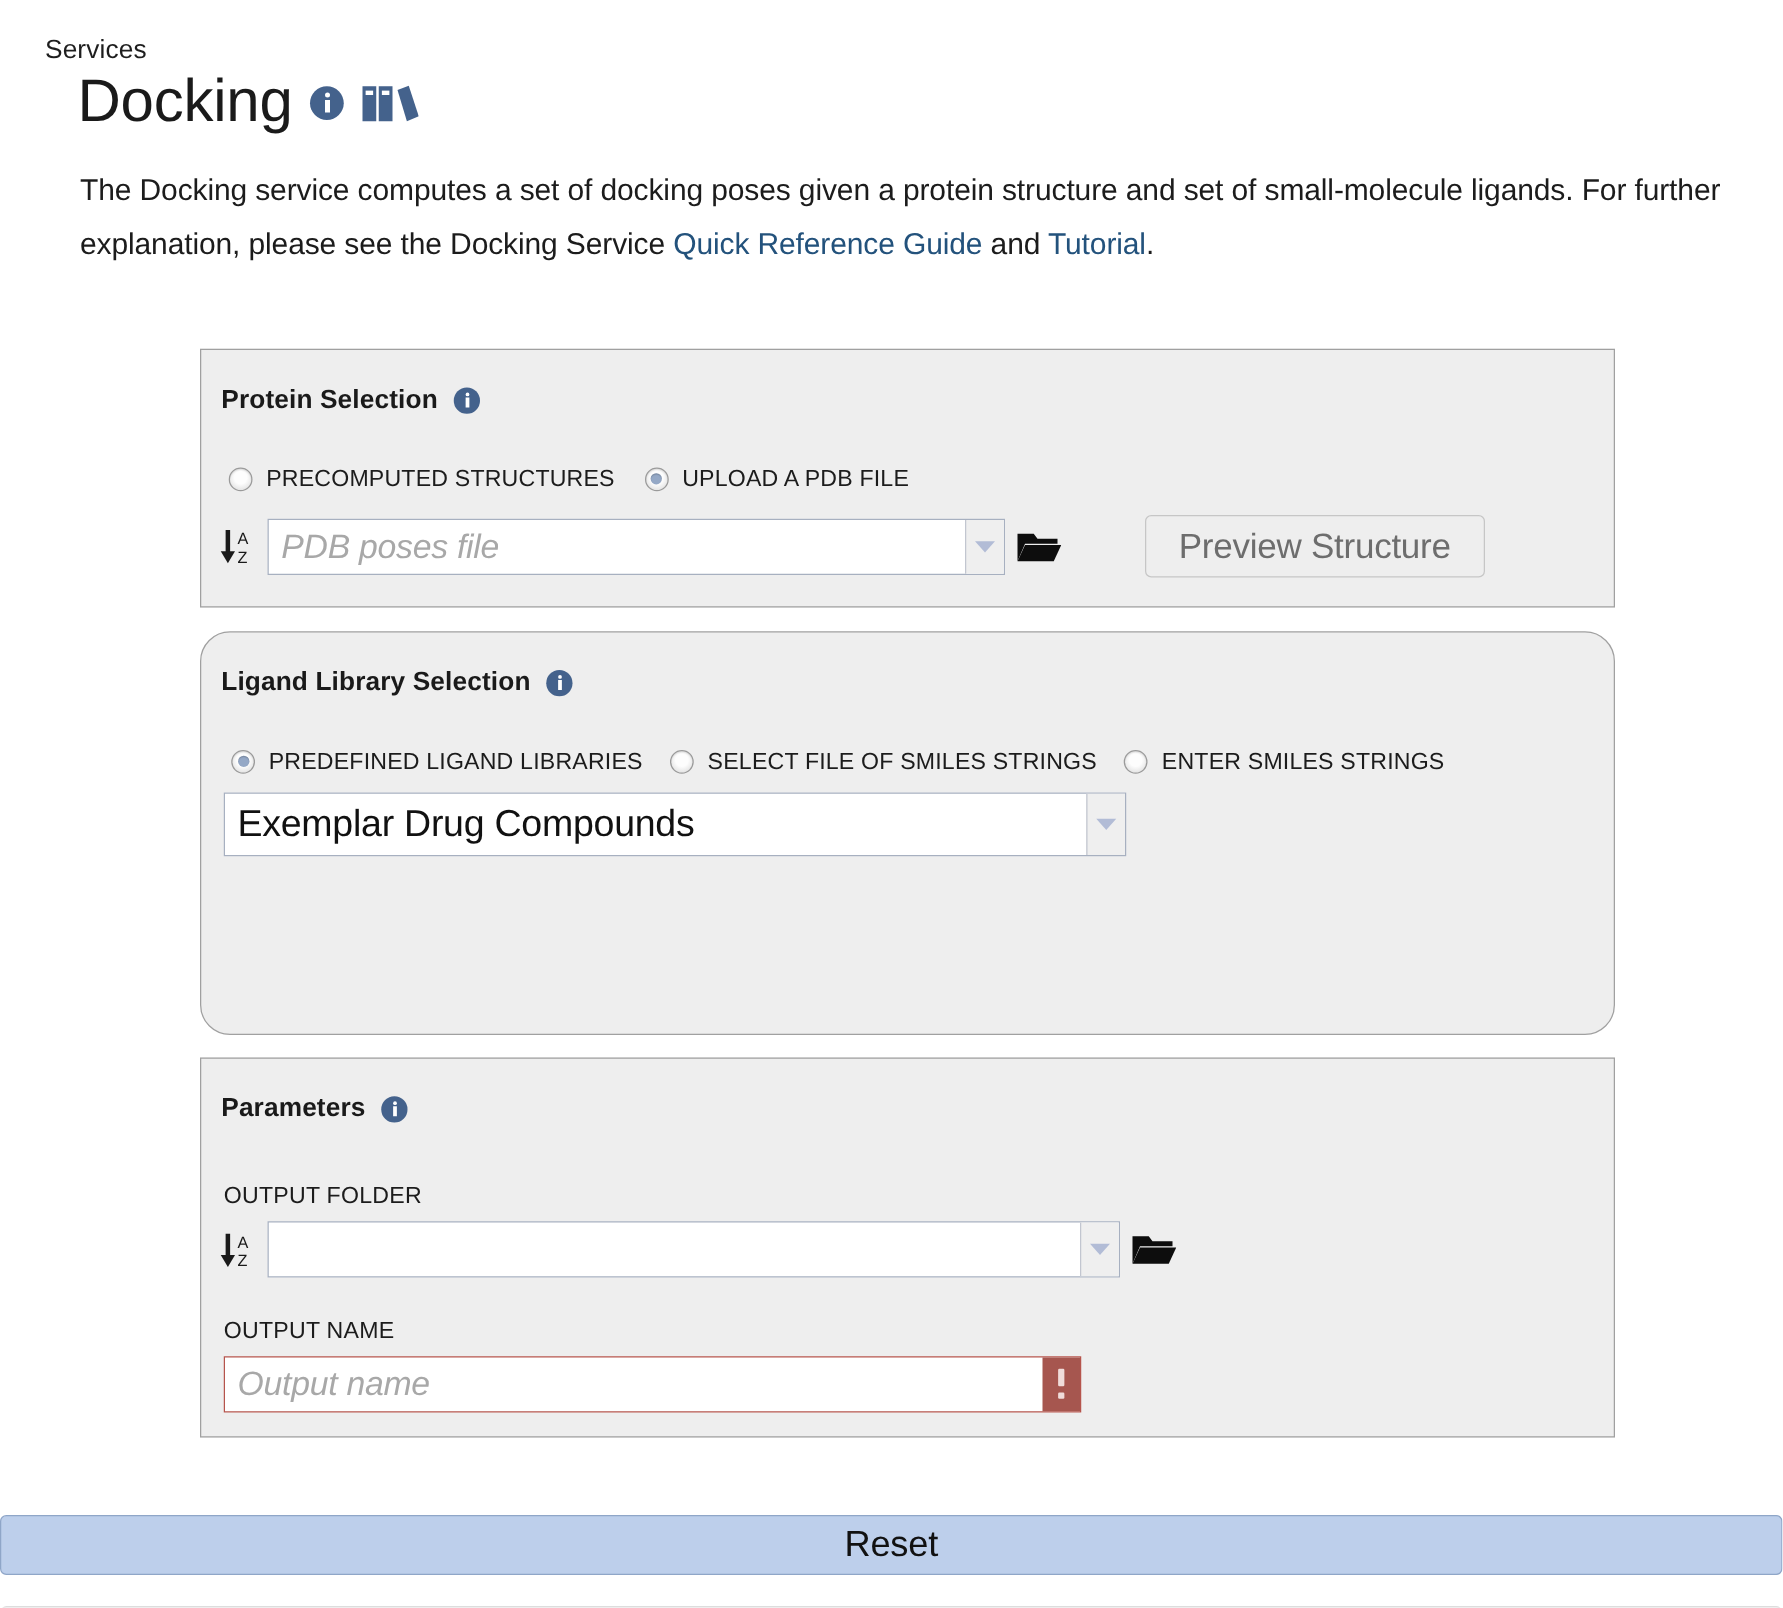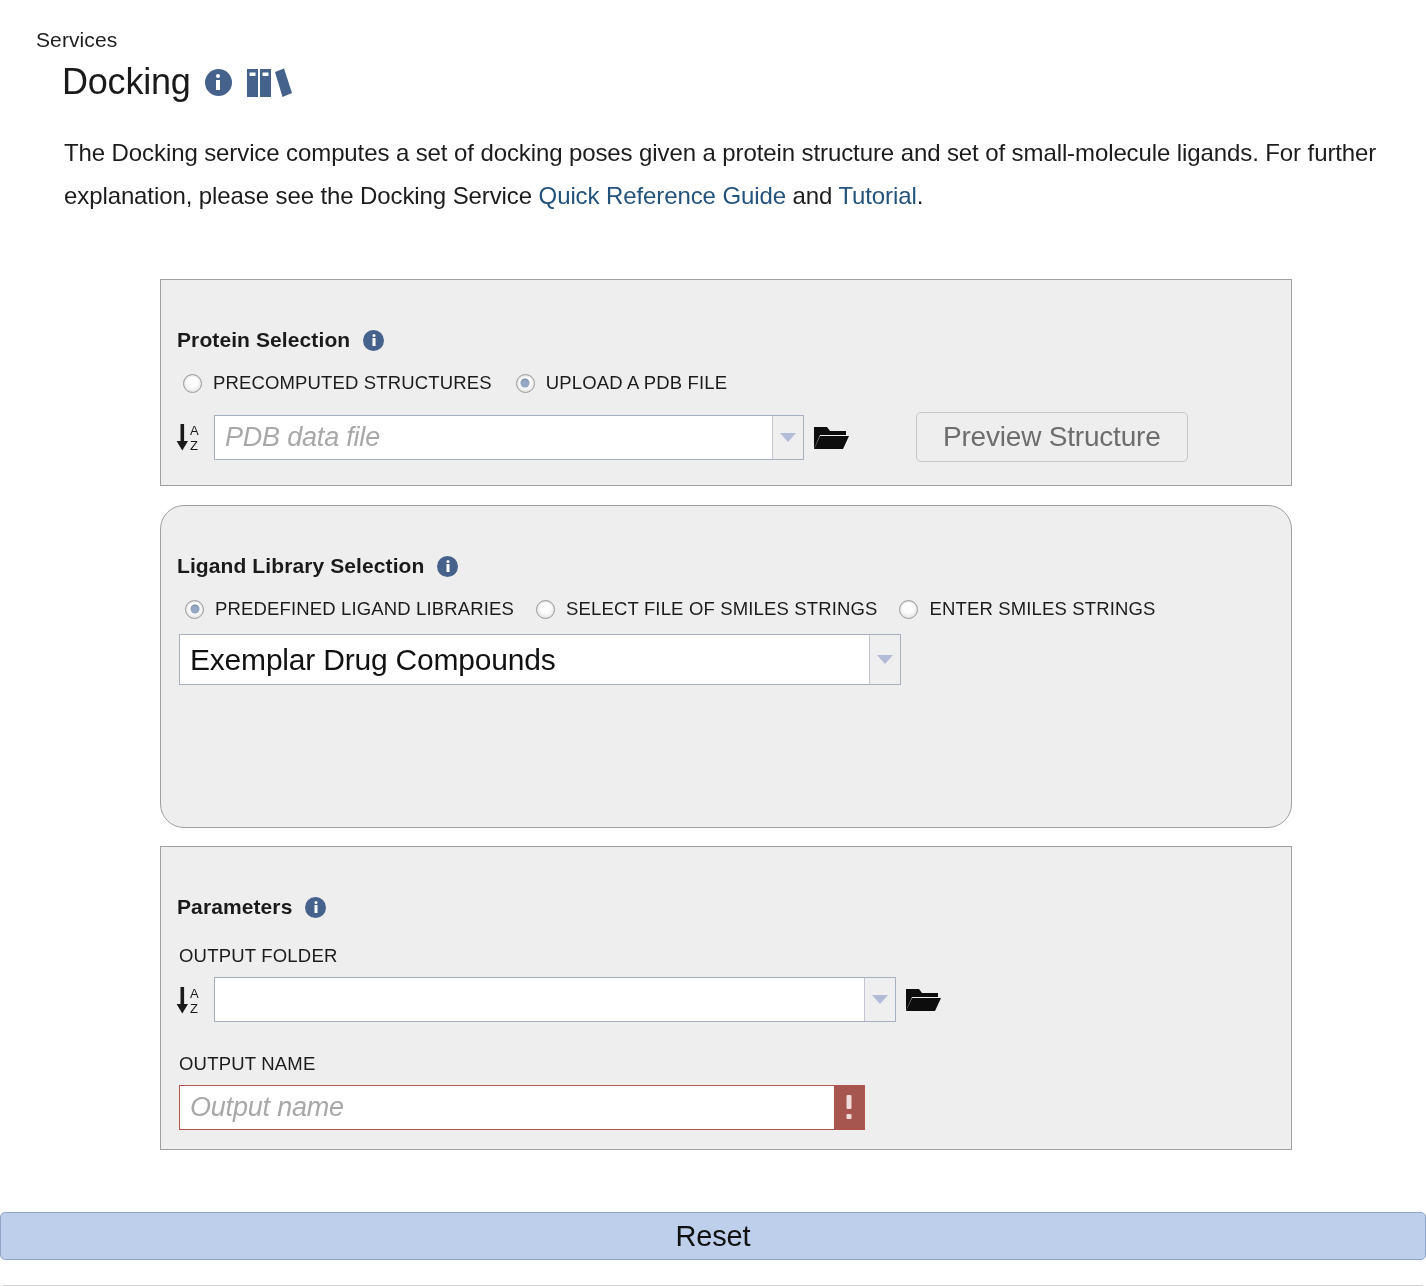--- a/index.html
+++ b/index.html
@@ -17,21 +17,21 @@
   
   .breadcrumb {
     position: absolute; left: 36px; top: 27px;
     font-size: 21px; color: #1e1e1e; line-height: 26px;
     letter-spacing: 0.1px;
   }
   .title-row {
     position: absolute; left: 62px; top: 60px;
     display: flex; align-items: center; gap: 14px;
   }
-  .title-text { font-size: 36px; color: #1a1a1a; line-height: 44px; letter-spacing: -0.2px; }
+  .title-text { font-size: 48px; color: #1a1a1a; line-height: 44px; letter-spacing: -0.2px; }
 
   .info-icon {
     display: inline-block; width: 27px; height: 27px; border-radius: 50%;
     background: #44628c; position: relative; flex: 0 0 auto;
   }
   .info-icon::before {
     content: ""; position: absolute; left: 50%; top: 5px; width: 4px; height: 4px;
     border-radius: 50%; background: #ffffff; transform: translateX(-50%);
   }
   .info-icon::after {
@@ -57,21 +57,21 @@
   .panel {
     position: absolute; left: 160px; width: 1132px;
     background: #eeeeee; border: 1px solid #a0a0a0;
   }
   #panel-protein  { top: 279px; height: 207px; }
   #panel-ligand   { top: 505px; height: 323px; border-radius: 24px; }
   #panel-params   { top: 846px; height: 304px; }
 
   .panel-title {
     position: absolute; left: 16px; top: 28px;
-    display: flex; align-items: center; gap: 13px; margin-top: 20px;
+    display: flex; align-items: center; gap: 13px;
   }
   .panel-title .ptxt { font-size: 21px; font-weight: bold; color: #1a1a1a; letter-spacing: 0.1px; }
 
   
   .radio-row { position: absolute; display: flex; align-items: center; }
   .radio-opt { display: flex; align-items: center; }
   .radio {
     width: 19px; height: 19px; border-radius: 50%;
     border: 1px solid #9a9a9a;
     background: radial-gradient(circle at 50% 42%, #fdfdfd 38%, #e7e7e7 72%, #d4d4d4 100%);
@@ -206,21 +206,21 @@
 
     <div style="position:absolute; left:14px; top:132px; display:flex; align-items:center; gap:9px;">
       <svg class="sort-icon" viewBox="0 0 30 34">
         <rect x="5.5" y="4" width="3.6" height="20" fill="#1a1a1a"></rect>
         <polygon points="1.6,21 13,21 7.3,30.5" fill="#1a1a1a"></polygon>
         <text x="15" y="15" font-family="Liberation Sans, sans-serif" font-size="13" fill="#1a1a1a">A</text>
         <text x="15" y="30" font-family="Liberation Sans, sans-serif" font-size="13" fill="#1a1a1a">Z</text>
       </svg>
       <div class="combo" style="width:590px;">
         <div class="field">
-          <span class="ph">PDB data file</span>
+          <span class="ph">PDB poses file</span>
         </div>
         <div class="arrow-btn">
           <span class="caret"></span>
         </div>
       </div>
       <svg class="folder-icon" viewBox="0 0 36 29">
         <path d="M1 4 L1 26 L7 12 L33 12 L33 8 L17 8 L14 4 Z" fill="#0d0d0d"></path>
         <path d="M7 13 L36 13 L30 26 L1 26 Z" fill="#0d0d0d"></path>
       </svg>
       <button class="btn btn-preview" style="margin-left:58px;">Preview Structure</button>

